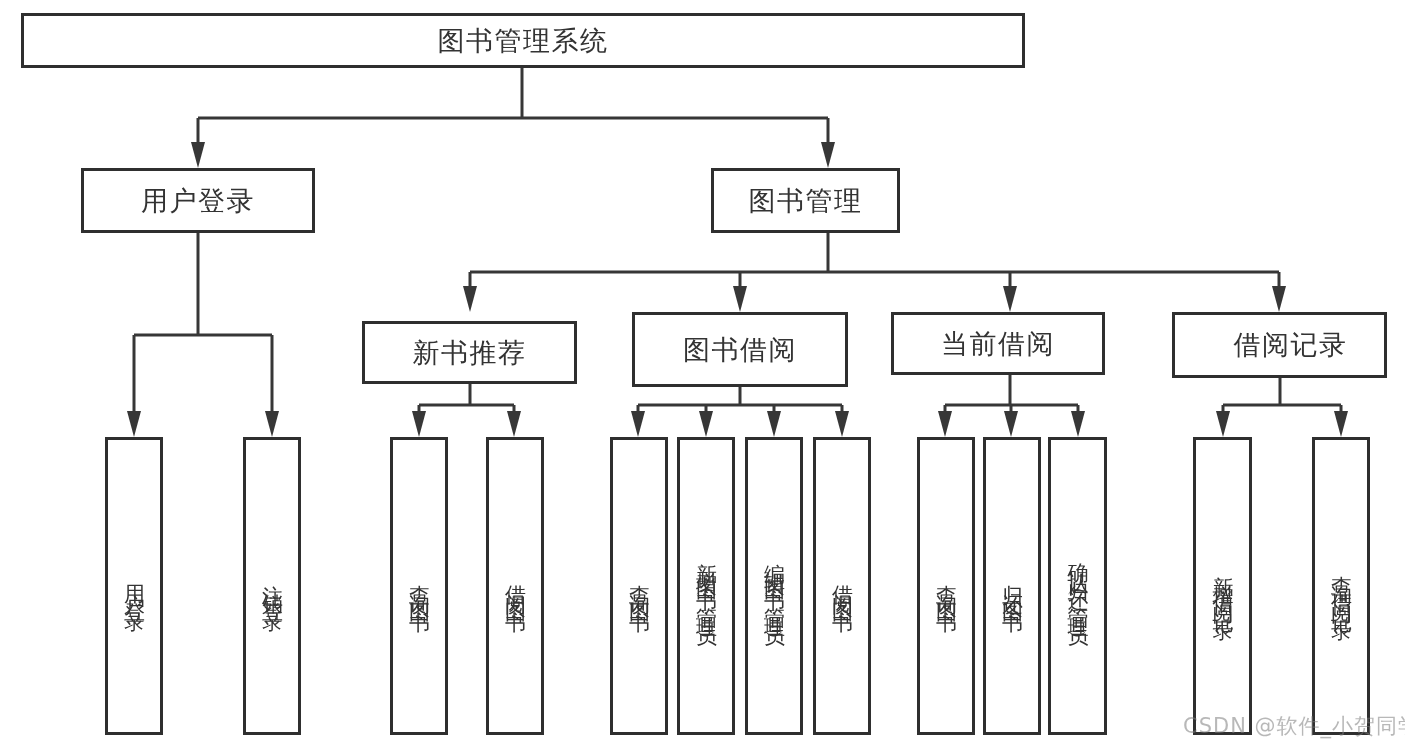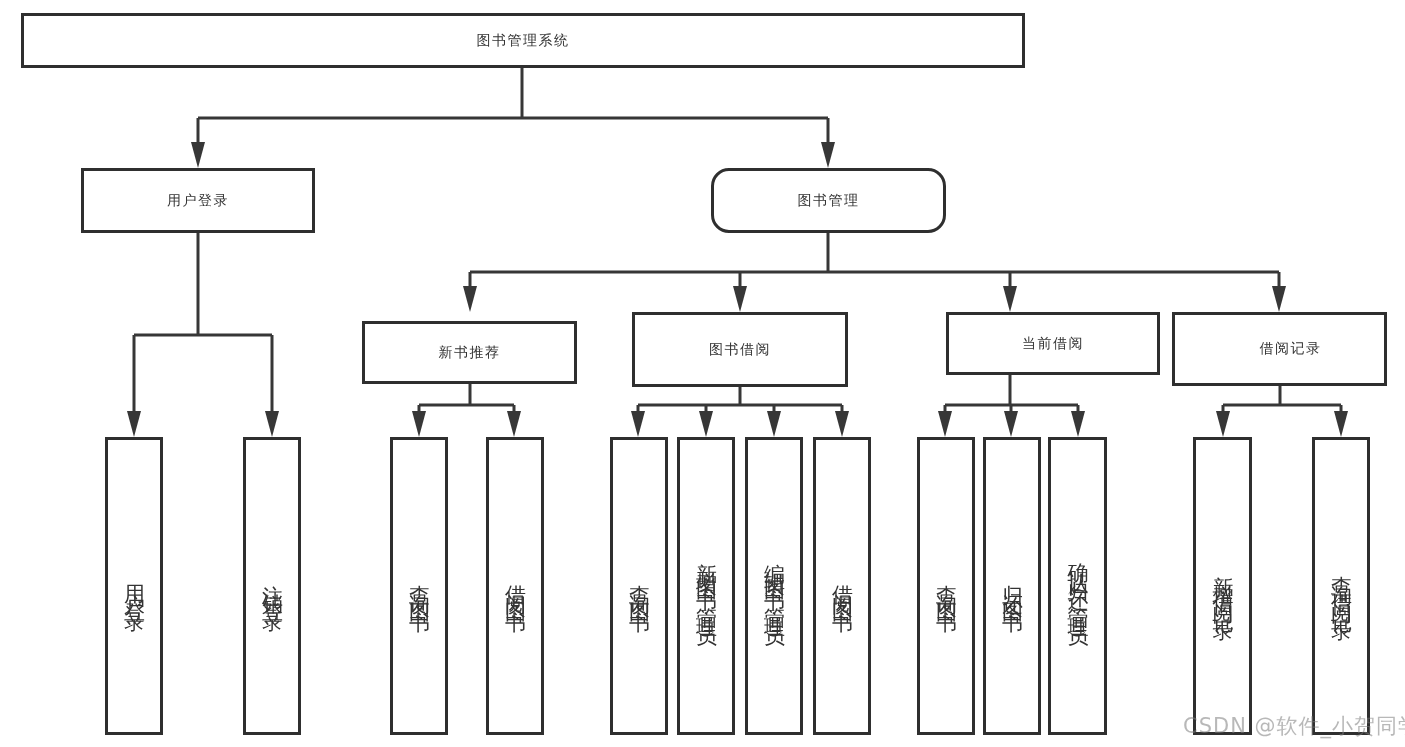--- a/index.html
+++ b/index.html
@@ -24,21 +24,21 @@
     position: absolute;
     box-sizing: border-box;
     border: 3px solid #2f2f2f;
     background: #ffffff;
     display: flex;
     align-items: center;
     justify-content: center;
     z-index: 2;
   }
   .hlabel {
-    font-size: 14px;
+    font-size: 27px;
     color: #333333;
     letter-spacing: 1.5px;
     white-space: nowrap;
   }
   .vlabel {
     writing-mode: vertical-rl;
     text-orientation: mixed;
     font-size: 21px;
     color: #333333;
     letter-spacing: 9px;
@@ -127,34 +127,34 @@
     </g>
   </svg>
 
   <div class="box" style="left:21px; top:13px; width:1004px; height:55px;">
     <span class="hlabel">图书管理系统</span>
   </div>
 
   <div class="box" style="left:81px; top:168px; width:234px; height:65px;">
     <span class="hlabel">用户登录</span>
   </div>
-  <div class="box" style="left:711px; top:168px; width:235px; height:65px;border-radius:18px;">
+  <div class="box" style="left:711px; top:168px; width:189px; height:65px;">
     <span class="hlabel">图书管理</span>
   </div>
 
   <div class="box" style="left:362px; top:312px; width:215px; height:63px;margin-top:9px;">
     <span class="hlabel">新书推荐</span>
   </div>
   <div class="box" style="left:632px; top:312px; width:216px; height:75px;">
     <span class="hlabel">图书借阅</span>
   </div>
-  <div class="box" style="left:946px; top:312px; width:214px; height:63px;">
+  <div class="box" style="left:891px; top:312px; width:214px; height:63px;">
     <span class="hlabel">当前借阅</span>
   </div>
-  <div class="box" style="left:1172px; top:312px; width:215px; height:74px;padding-left:22px;">
+  <div class="box" style="left:1172px; top:312px; width:215px; height:66px;padding-left:22px;">
     <span class="hlabel">借阅记录</span>
   </div>
 
   <div class="box" style="left:105px; top:437px; width:58px; height:298px;">
     <span class="vlabel">用户登录</span>
   </div>
   <div class="box" style="left:243px; top:437px; width:58px; height:298px;">
     <span class="vlabel">注销登录</span>
   </div>
 

